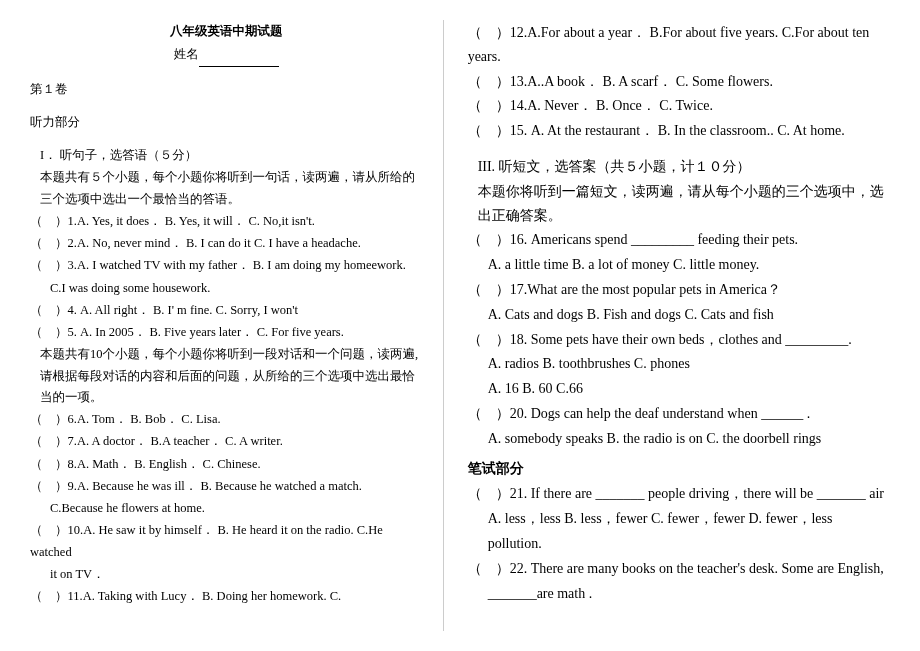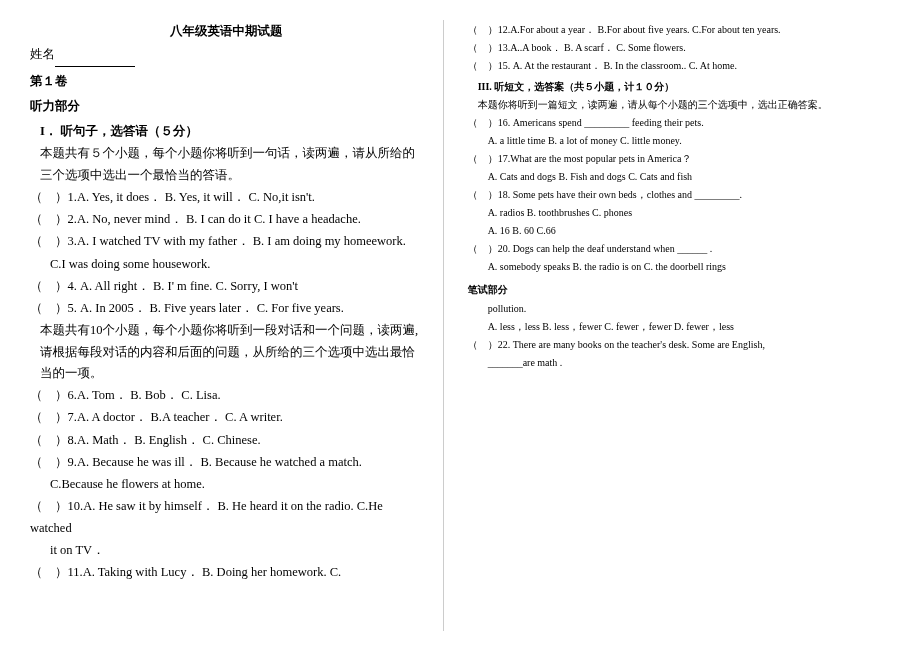--- a/index.html
+++ b/index.html
@@ -25,34 +25,35 @@
     .left-col {
       width: 430px;
       padding-right: 20px;
       border-right: 1px solid #ccc;
       font-size: 12.5px;
       line-height: 1.7;
     }
     .right-col {
       width: 460px;
       padding-left: 20px;
-      font-size: 10px;
+      font-size: 14px;
       line-height: 1.7;
     }
     .center-title {
       text-align: center;
       font-weight: bold;
       margin-bottom: 2px;
     }
     .center-sub {
+      text-align: center;
       margin-bottom: 4px;
     }
     .section-title {
-      font-weight: bold;
-      margin-top: 4px;
+      font-weight: normal;
+      margin-top: 12px;
     }
     .indent1 {
       margin-left: 10px;
     }
     .indent2 {
       margin-left: 20px;
     }
     .q-row {
       display: block;
     }
@@ -96,31 +97,33 @@
     <p class="q-row">（　）9.A. Because he was ill．  B. Because he watched a match.</p>
     <p class="indent2">C.Because he flowers at home.</p>
     <p class="q-row">（　）10.A. He saw it by himself．  B. He heard it on the radio. C.He watched</p>
     <p class="indent2">it on TV．</p>
     <p class="q-row">（　）11.A. Taking with Lucy．   B. Doing her homework. C.</p>
   </div>
 
   <div class="right-col">
     <p class="q-row">（　）12.A.For about a year．   B.For about five years. C.For about ten years.</p>
     <p class="q-row">（　）13.A..A book．      B. A scarf．    C. Some flowers.</p>
+    <p class="q-row">（　）14.A. Never．      B. Once．    C. Twice.</p>
     <p class="q-row">（　）15. A. At the restaurant．   B. In the classroom..   C. At home.</p>
     <p class="section-title indent1">III. 听短文，选答案（共５小题，计１０分）</p>
     <p class="indent1">本题你将听到一篇短文，读两遍，请从每个小题的三个选项中，选出正确答案。</p>
     <p class="q-row">（　）16. Americans spend _________ feeding their pets.</p>
     <p class="indent2">A. a little time   B. a lot of money   C. little money.</p>
     <p class="q-row">（　）17.What are the most popular pets in America？</p>
     <p class="indent2">A. Cats and dogs   B. Fish and dogs    C. Cats and fish</p>
     <p class="q-row">（　）18. Some pets have their own beds，clothes and _________.</p>
     <p class="indent2">A. radios         B. toothbrushes      C. phones</p>
     <p class="indent2">A. 16           B. 60              C.66</p>
     <p class="q-row">（　）20. Dogs can help the deaf understand when ______ .</p>
     <p class="indent2">A. somebody speaks    B. the radio is on    C. the doorbell rings</p>
     <p class="divider-section">笔试部分</p>
+    <p class="q-row">（　）21. If there are _______ people driving，there will be _______ air</p>
+    <p class="indent2">A. less，less    B. less，fewer   C. fewer，fewer   D. fewer，less</p>
     <p class="indent2">pollution.</p>
-    <p class="indent2">A. less，less    B. less，fewer   C. fewer，fewer   D. fewer，less</p>
     <p class="q-row">（　）22. There are many books on the teacher's desk. Some are English,</p>
     <p class="indent2">_______are math .</p>
   </div>
 </div>
 
 </body></html>

